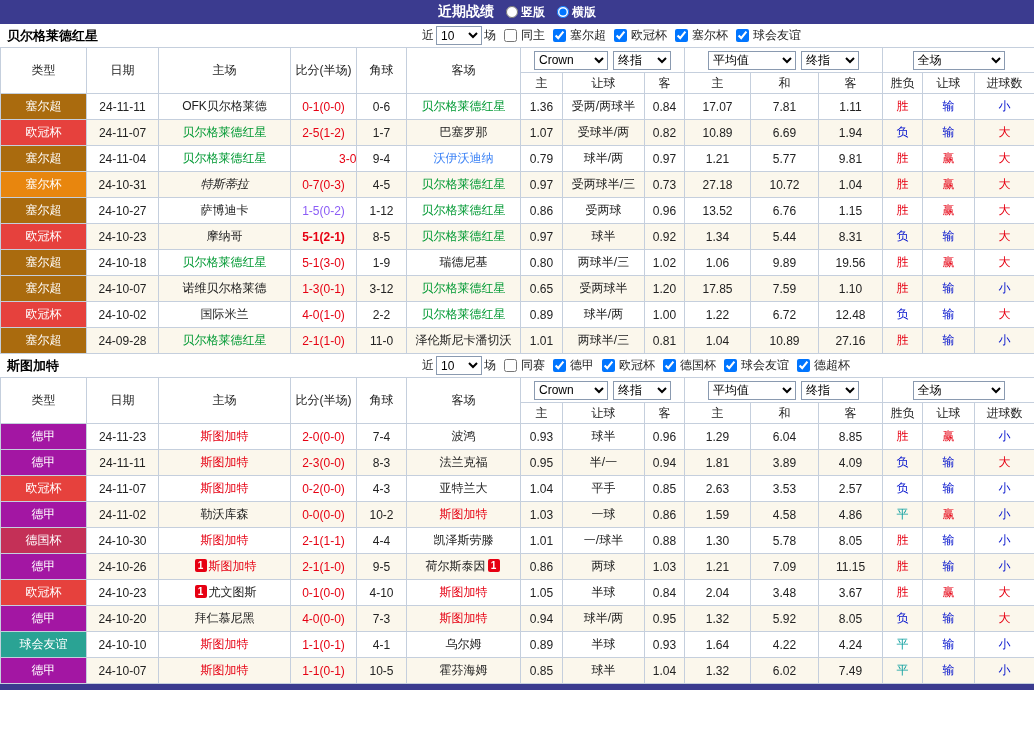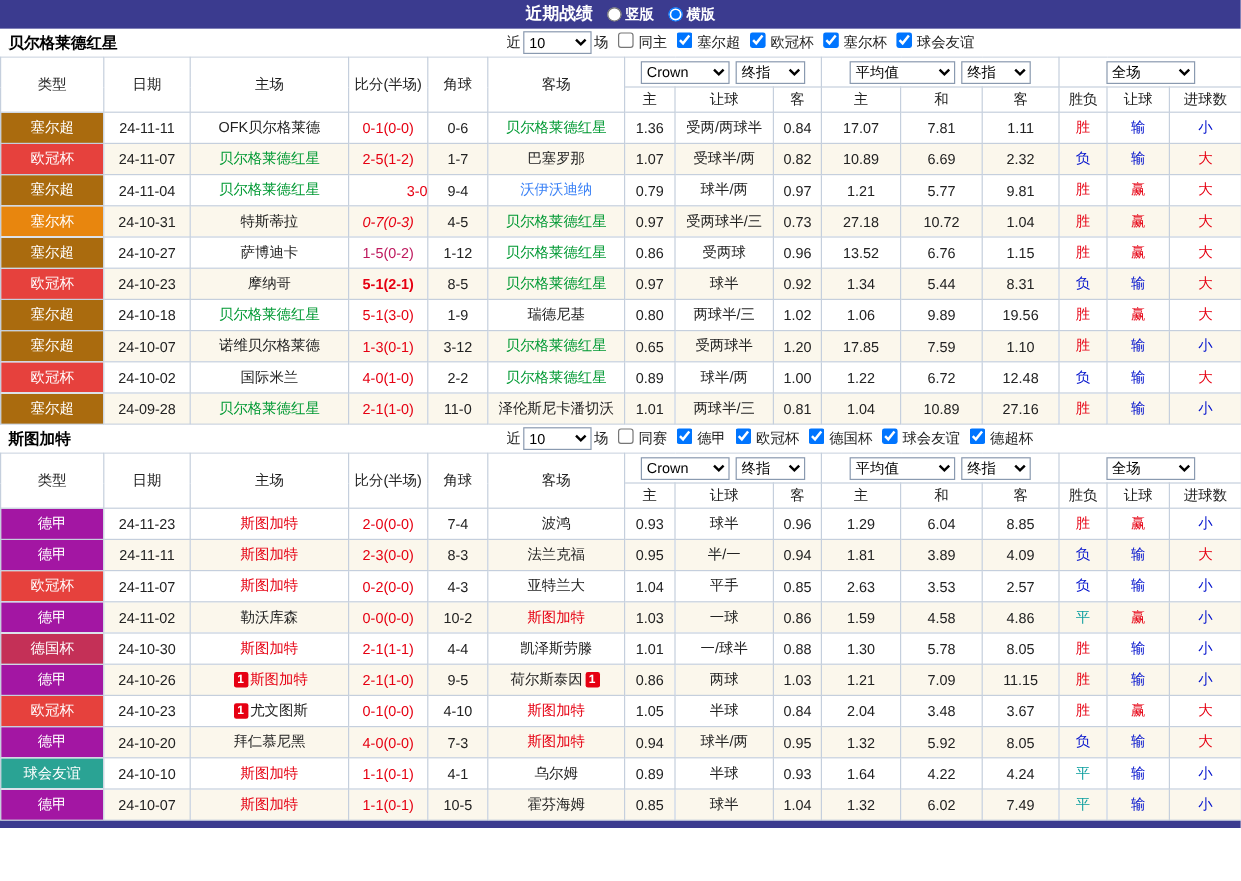--- a/index.html
+++ b/index.html
@@ -7,38 +7,38 @@
 
   .topbar{height:24px;display:flex;align-items:center;justify-content:center;gap:12px;color:#fff}
   .topbar .title{font-weight:bold;font-size:14px}
   .topbar label{display:inline-flex;align-items:center;gap:3px;font-weight:bold;cursor:pointer}
   .topbar input{margin:0;width:12px;height:12px}
 
   .section-head{position:relative;height:23px;display:flex;align-items:center;background:#fff}
   .team-name{font-weight:bold;font-size:13px;margin-left:7px;color:#000}
   .filters{position:absolute;left:420px;display:flex;align-items:center;white-space:nowrap}
   .filters span{margin:0 2px}
-  .filters label{display:inline-flex;align-items:flex-start;cursor:pointer}
+  .filters label{display:inline-flex;align-items:center;cursor:pointer}
   .filters input{margin:0 2px 0 6px;width:13px;height:13px}
 
   table{border-collapse:collapse;table-layout:fixed;width:1034px}
   th,td{border:1px solid #c5cfdd;text-align:center;padding:0;overflow:hidden;white-space:nowrap}
   th{font-weight:normal;background:#fff}
   thead tr:first-child th{height:24px}
   thead tr:last-child th{height:20px}
   td{height:25px}
   tbody tr:nth-child(even) td{background:#fbf7ec}
   .badge-cell{color:#fff}
 
   select{font-size:12px;height:19px;border:1px solid #8a9ab0;background:#fff;color:#000}
-  .sel-count{width:57px}
+  .sel-count{width:46px}
   .sel-book{width:74px}
   .sel-final{width:58px}
   .sel-avg{width:88px}
-  .sel-full{width:74px}
+  .sel-full{width:92px}
   .hdr-selects{display:flex;justify-content:center;align-items:center;gap:5px}
 
   .card{display:inline-block;background:#e60012;color:#fff;font-size:10px;font-weight:bold;line-height:13px;min-width:12px;text-align:center;margin:0 2px;border-radius:2px;vertical-align:1px}
 
   .summary{height:22px;line-height:22px;text-align:center;border:1px solid #c5cfdd;border-top:none}
   .bottombar{height:6px}
 </style>
 </head>
 <body>
 
@@ -163,21 +163,21 @@
             <td>24-11-07</td>
             <td><span style="color: rgb(0, 153, 51);">贝尔格莱德红星</span></td>
             <td style="color: rgb(230, 0, 18);">2-5(1-2)</td>
             <td>1-7</td>
             <td><span style="color: rgb(34, 34, 34);">巴塞罗那</span></td>
             <td>1.07</td>
             <td>受球半/两</td>
             <td>0.82</td>
             <td>10.89</td>
             <td>6.69</td>
-            <td>2.32</td>
+            <td>1.94</td>
             <td style="color: rgb(0, 16, 204);">负</td>
             <td style="color: rgb(0, 16, 204);">输</td>
             <td style="color: rgb(230, 0, 18);">大</td>
           </tr>
           <tr>
             <td class="badge-cell" style="background: rgb(170, 107, 14);">塞尔超</td>
             <td>24-11-04</td>
             <td><span style="color: rgb(0, 153, 51);">贝尔格莱德红星</span></td>
             <td style="color: rgb(230, 0, 18); padding-left: 48px;">3-0(3-0)</td>
             <td>9-4</td>
@@ -188,39 +188,39 @@
             <td>1.21</td>
             <td>5.77</td>
             <td>9.81</td>
             <td style="color: rgb(230, 0, 18);">胜</td>
             <td style="color: rgb(230, 0, 18);">赢</td>
             <td style="color: rgb(230, 0, 18);">大</td>
           </tr>
           <tr>
             <td class="badge-cell" style="background: rgb(232, 134, 14);">塞尔杯</td>
             <td>24-10-31</td>
-            <td><span style="color: rgb(34, 34, 34);">特斯蒂拉</span></td>
-            <td style="color: rgb(230, 0, 18); font-style: italic;">0-7(0-3)</td>
+            <td><span style="color: rgb(34, 34, 34); font-style: italic;">特斯蒂拉</span></td>
+            <td style="color: rgb(230, 0, 18);">0-7(0-3)</td>
             <td>4-5</td>
             <td><span style="color: rgb(0, 153, 51);">贝尔格莱德红星</span></td>
             <td>0.97</td>
             <td>受两球半/三</td>
             <td>0.73</td>
             <td>27.18</td>
             <td>10.72</td>
             <td>1.04</td>
             <td style="color: rgb(230, 0, 18);">胜</td>
             <td style="color: rgb(230, 0, 18);">赢</td>
             <td style="color: rgb(230, 0, 18);">大</td>
           </tr>
           <tr>
             <td class="badge-cell" style="background: rgb(170, 107, 14);">塞尔超</td>
             <td>24-10-27</td>
             <td><span style="color: rgb(34, 34, 34);">萨博迪卡</span></td>
-            <td style="color: #be185d; margin-left: 41px;">1-5(0-2)</td>
+            <td style="color: #8b5cf6; margin-left: 41px;">1-5(0-2)</td>
             <td>1-12</td>
             <td><span style="color: rgb(0, 153, 51);">贝尔格莱德红星</span></td>
             <td>0.86</td>
             <td>受两球</td>
             <td>0.96</td>
             <td>13.52</td>
             <td>6.76</td>
             <td>1.15</td>
             <td style="color: rgb(230, 0, 18);">胜</td>
             <td style="color: rgb(230, 0, 18);">赢</td>

